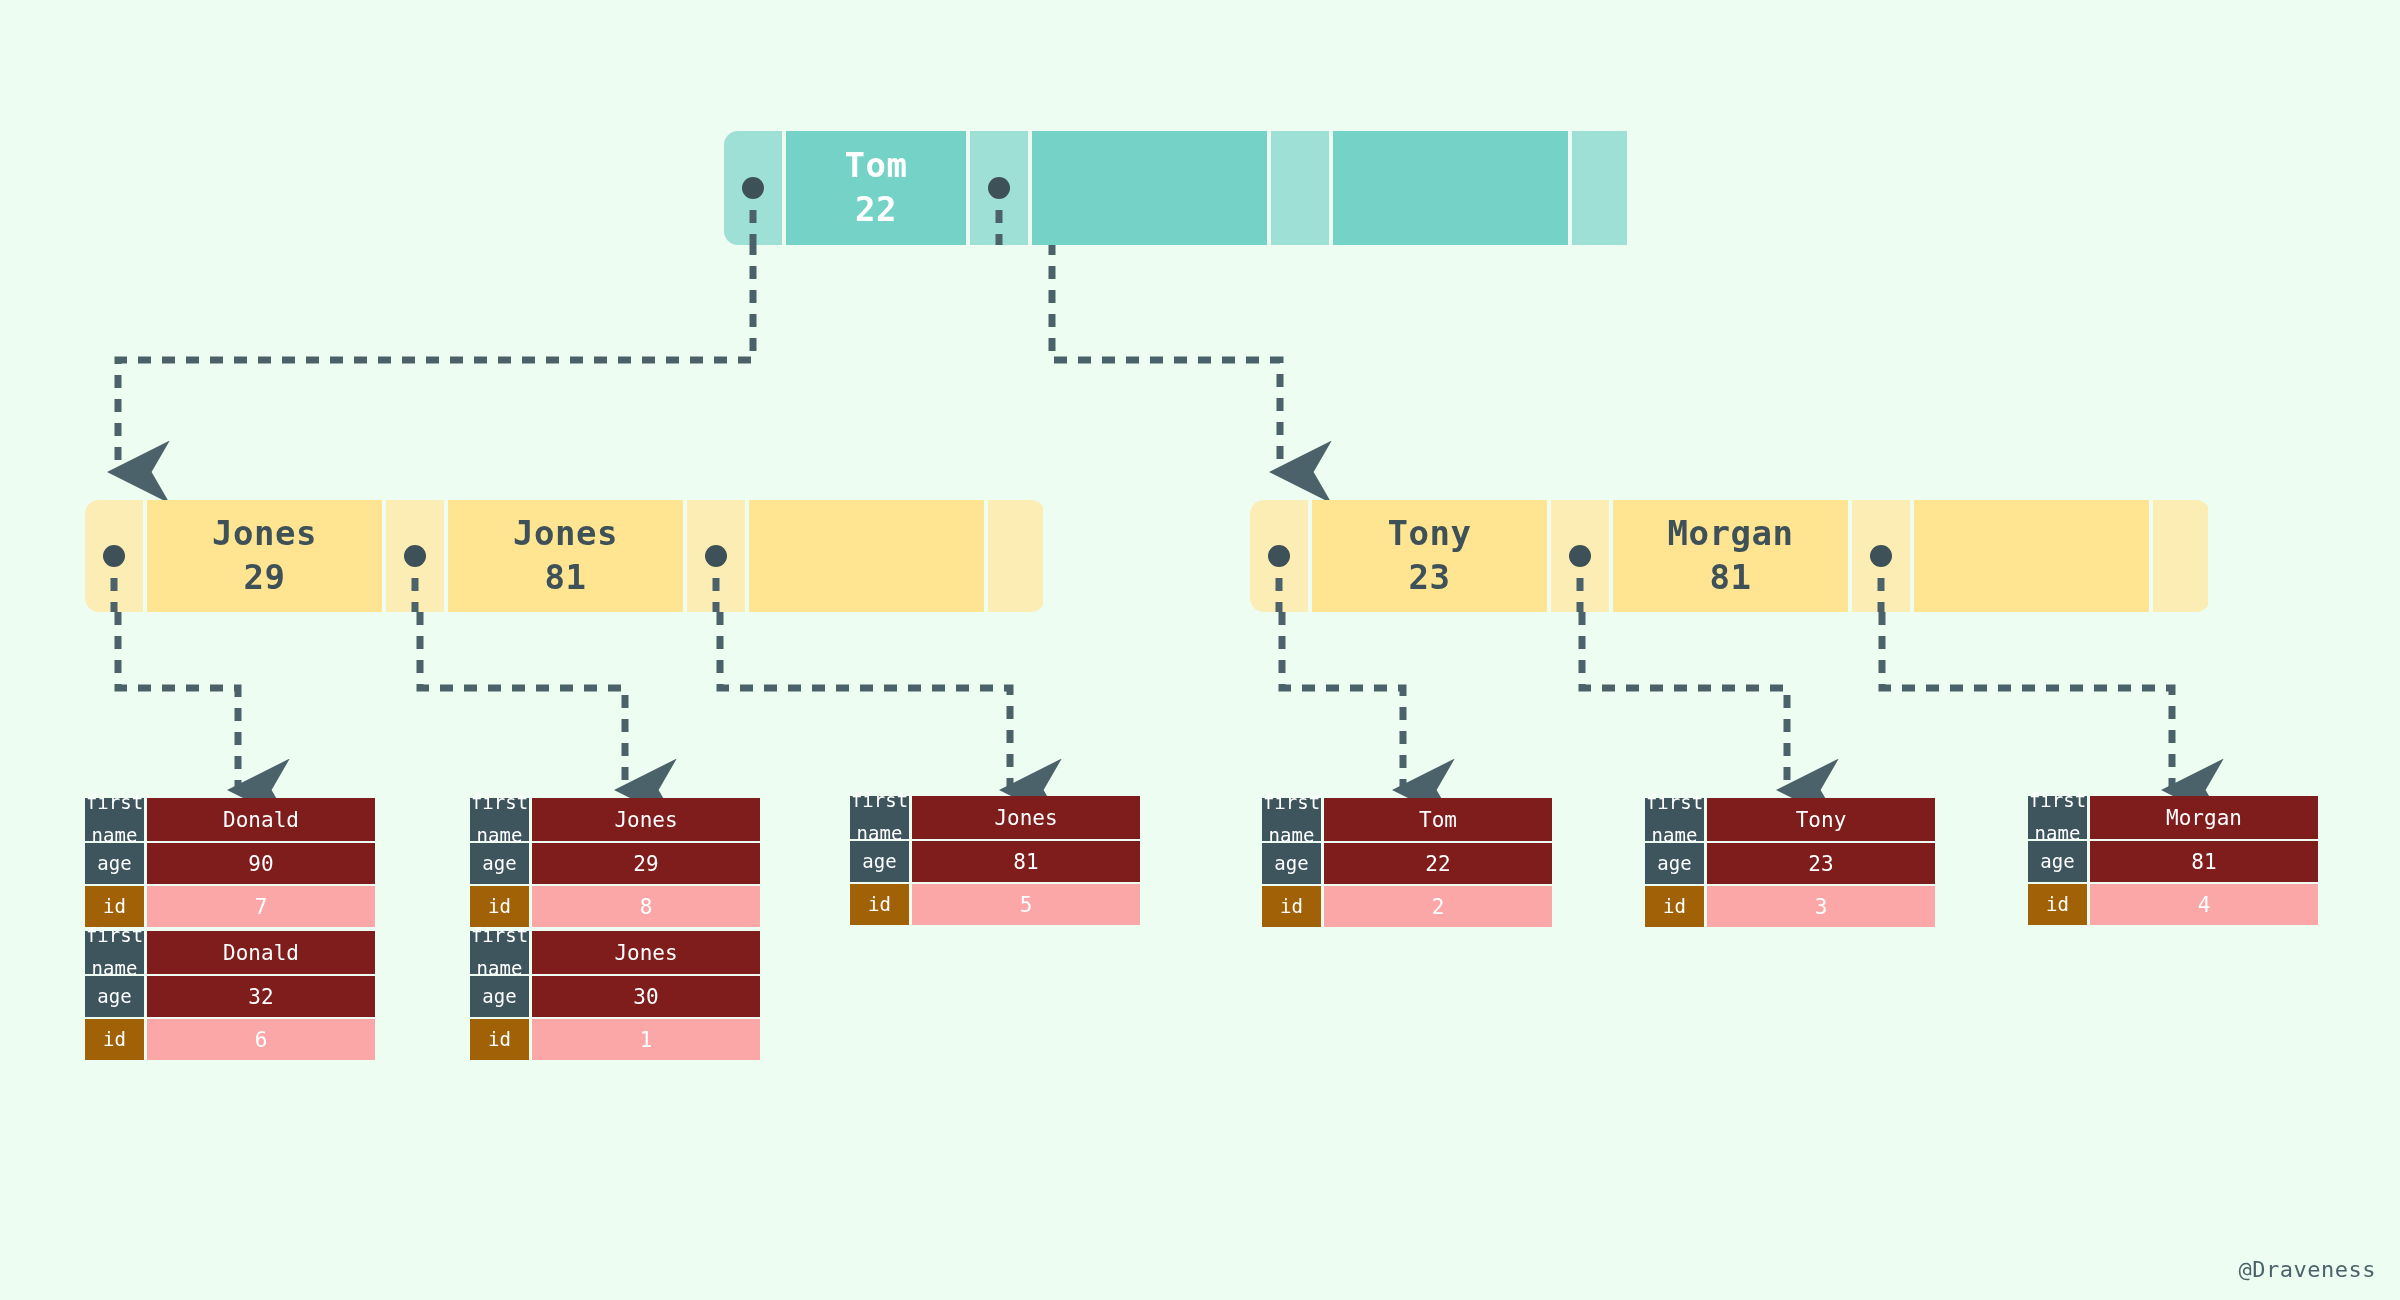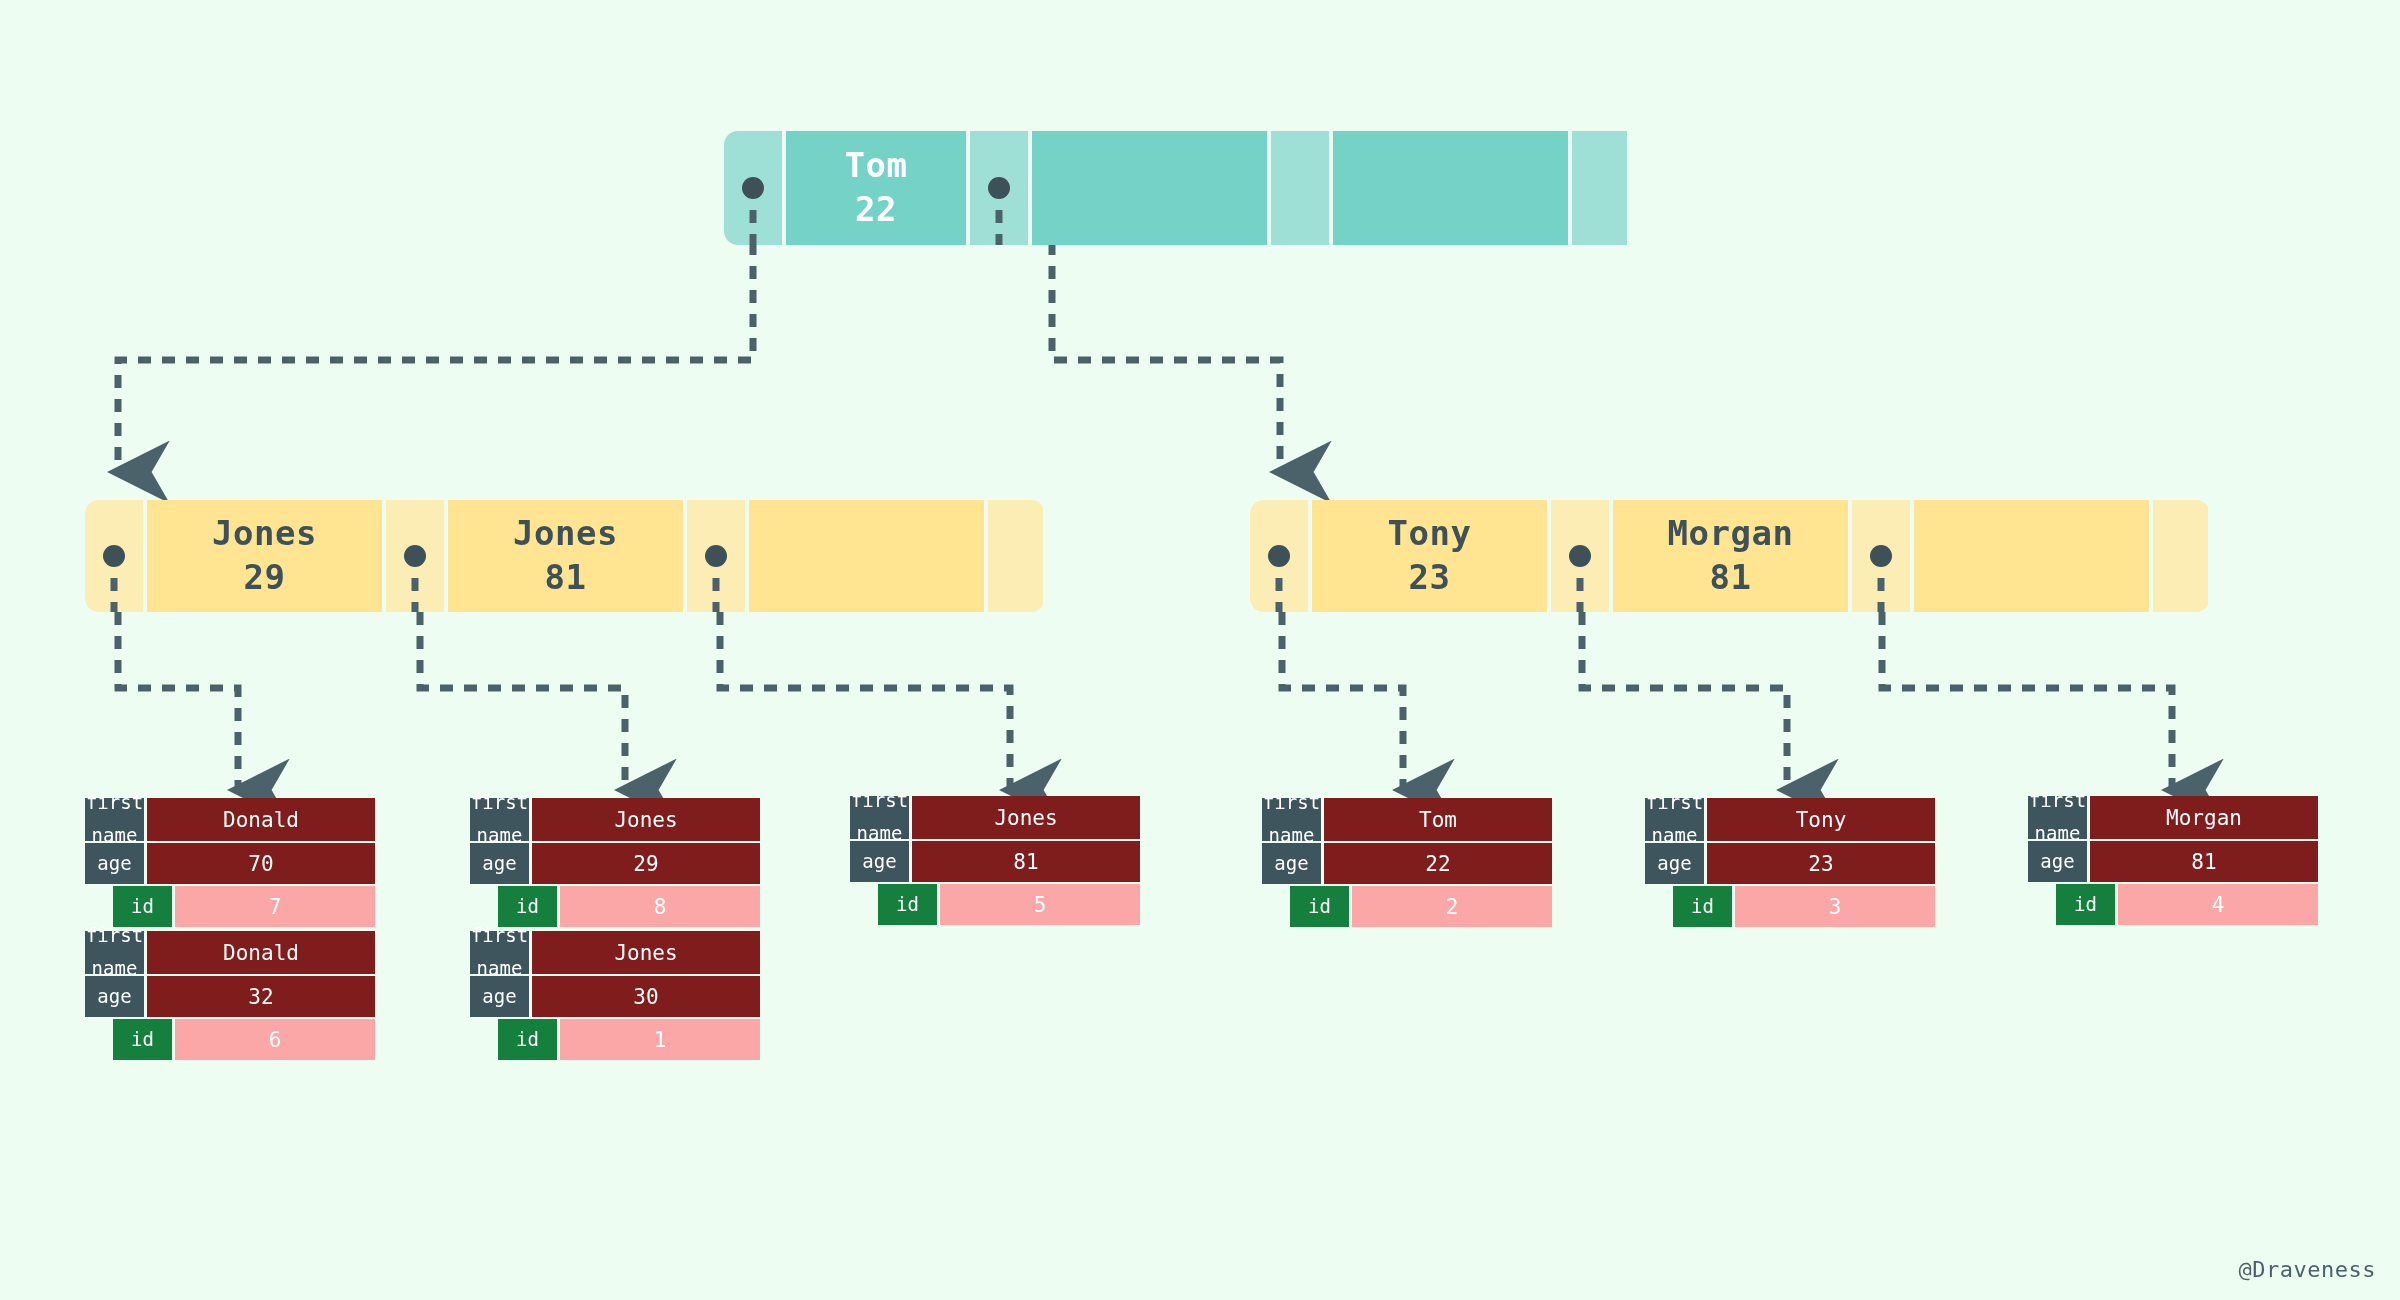--- a/index.html
+++ b/index.html
@@ -42,21 +42,21 @@
   .rec .row{display:flex;height:41px;margin-bottom:2px;}
   .rec .row:last-child{margin-bottom:0;}
   .rec .lbl{
     width:59px;display:flex;flex-direction:column;align-items:center;justify-content:center;
     background:#3f555d;color:#fff;font-size:19px;line-height:1.05;margin-right:3px;gap:13px;
   }
   .rec .val{
     flex:1;display:flex;align-items:center;justify-content:center;
     background:#7f1d1d;color:#fff;font-size:21px;
   }
-  .rec .row.idrow .lbl{background:#15803d;margin-left:28px;}
+  .rec .row.idrow .lbl{background:#a16207;}
   .rec .row.idrow .val{background:#fca7a7;}
   .rec .row.tall{height:43px;}
 
   .watermark{position:absolute;right:24px;bottom:18px;color:#4c626b;
              font-size:22px;letter-spacing:.5px;}
 </style>
 </head>
 <body>
 
 <div id="canvas">
@@ -173,21 +173,21 @@
   <div class="rec" style="left:85px;top:798px;width:290px;">
     <div class="row tall">
       <div class="lbl">
         <span>first</span>
         <span>name</span>
       </div>
       <div class="val">Donald</div>
     </div>
     <div class="row">
       <div class="lbl">age</div>
-      <div class="val">70</div>
+      <div class="val">90</div>
     </div>
     <div class="row idrow">
       <div class="lbl">id</div>
       <div class="val">7</div>
     </div>
     <div class="row tall" style="margin-top:2px;">
       <div class="lbl">
         <span>first</span>
         <span>name</span>
       </div>

